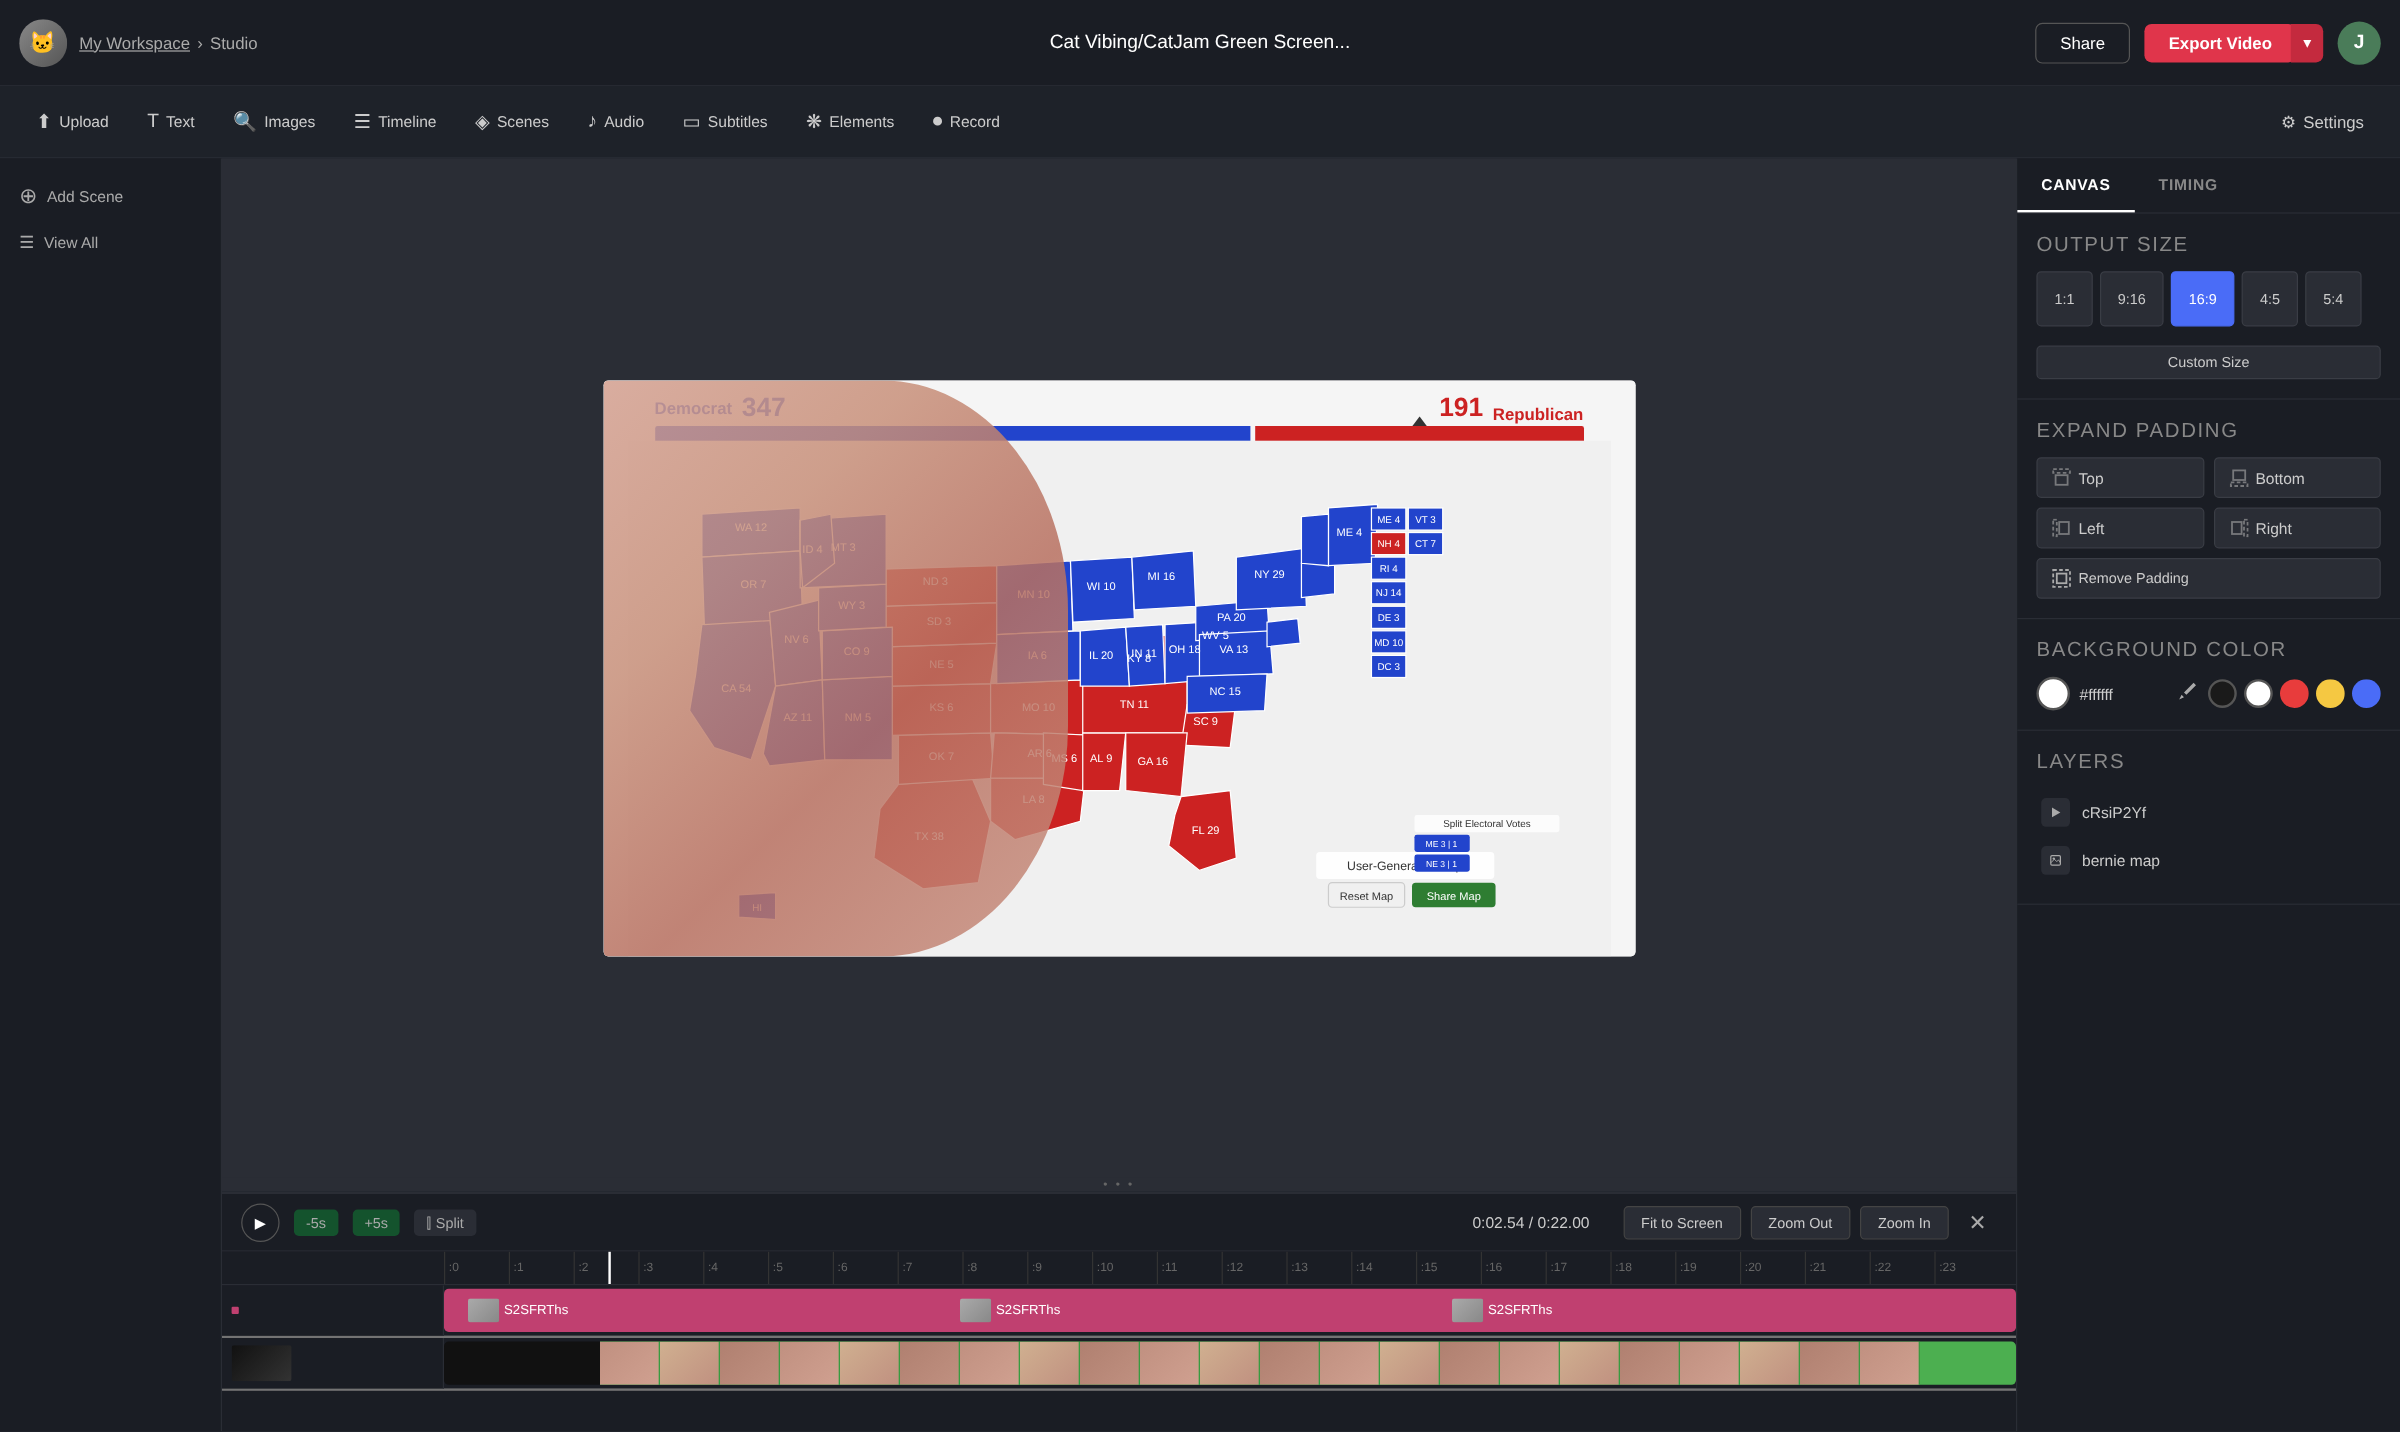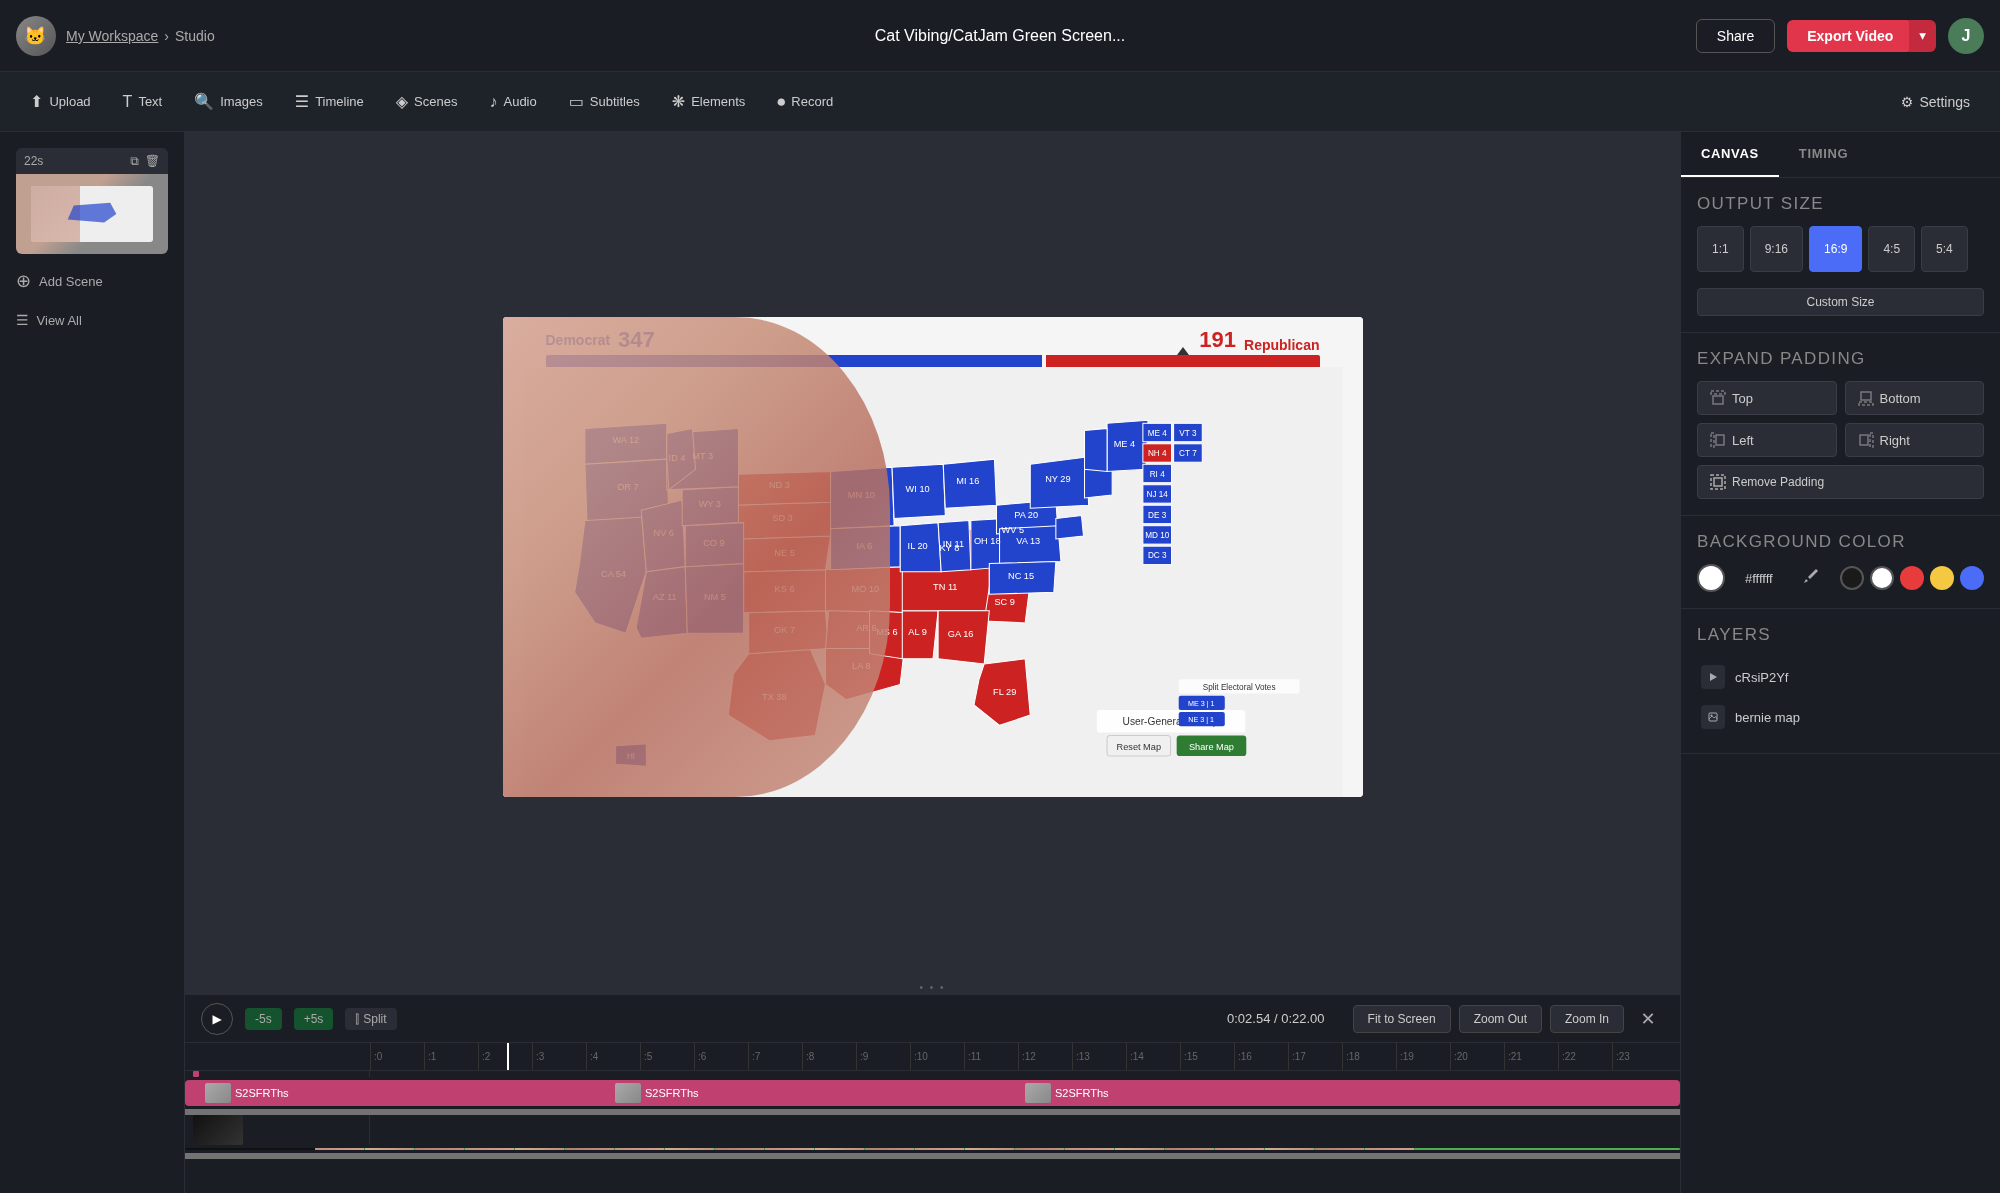--- a/index.html
+++ b/index.html
@@ -72,21 +72,21 @@
     .close-tl-btn { width: 32px; height: 32px; background: transparent; border: none; color: #aaa; cursor: pointer; font-size: 18px; }
 
     
     .timeline-ruler { height: 28px; background: #1a1d24; display: flex; align-items: center; padding-left: 185px; border-bottom: 1px solid #2a2d35; overflow: hidden; position: relative; }
     .ruler-ticks { display: flex; align-items: center; gap: 0; }
     .ruler-tick { width: 54px; font-size: 10px; color: #666; text-align: left; border-left: 1px solid #333; padding-left: 3px; height: 28px; display: flex; align-items: center; }
     .ruler-playhead { position: absolute; left: calc(185px + 54px * 2.54 / 1); top: 0; bottom: 0; width: 2px; background: #fff; z-index: 10; }
 
     
     .timeline-tracks { flex: 1; overflow: hidden; display: flex; flex-direction: column; }
-    .track-row { display: flex; height: 44px; border-bottom: 6px solid #737373; flex-direction: column; }
+    .track-row { display: flex; height: 44px; border-bottom: 2px solid #737373; }
     .track-label-area { width: 185px; background: #1a1d24; flex-shrink: 0; border-right: 1px solid #2a2d35; display: flex; align-items: center; padding: 0 8px; }
     .track-content { flex: 1; position: relative; overflow: hidden; }
 
     
     .right-panel { width: 320px; background: #1a1d24; border-left: 1px solid #2a2d35; flex-shrink: 0; display: flex; flex-direction: column; overflow-y: auto; }
     .panel-tabs { display: flex; border-bottom: 1px solid #2a2d35; }
     .panel-tab { padding: 14px 20px; font-size: 13px; font-weight: 600; letter-spacing: 0.05em; color: #888; cursor: pointer; border-bottom: 2px solid transparent; }
     .panel-tab.active { color: #fff; border-bottom: 2px solid #fff; }
     .panel-section { padding: 16px; border-bottom: 1px solid #2a2d35; }
     .panel-section-title { font-size: 17px; color: #888; letter-spacing: 0.08em; text-transform: uppercase; margin-bottom: 12px; }
@@ -97,21 +97,21 @@
     .size-btn.active { background: #4a6cf7; border-color: #4a6cf7; color: #fff; }
     .custom-size-btn { padding: 6px 14px; background: #2a2d35; border: 1px solid #3a3d45; color: #ccc; border-radius: 4px; cursor: pointer; font-size: 12px; width: 100%; text-align: center; margin-top: 6px; }
 
     
     .padding-grid { display: grid; grid-template-columns: 1fr 1fr; gap: 8px; }
     .padding-btn { display: flex; align-items: center; gap: 6px; padding: 8px 12px; background: #2a2d35; border: 1px solid #3a3d45; color: #ccc; border-radius: 4px; cursor: pointer; font-size: 13px; }
     .padding-btn svg { opacity: 0.6; }
     .remove-padding-btn { grid-column: span 2; display: flex; align-items: center; gap: 6px; padding: 8px 12px; background: #2a2d35; border: 1px solid #3a3d45; color: #ccc; border-radius: 4px; cursor: pointer; font-size: 12px; }
 
     
-    .bg-color-row { display: flex; align-items: center; gap: 20px; }
+    .bg-color-row { display: flex; align-items: center; gap: 8px; }
     .color-swatch-main { width: 28px; height: 28px; border-radius: 50%; border: 2px solid #555; cursor: pointer; }
     .color-value { font-size: 13px; color: #ccc; flex: 1; }
     .eyedropper-btn { background: transparent; border: none; color: #aaa; cursor: pointer; font-size: 16px; }
     .color-swatches { display: flex; gap: 6px; }
     .color-dot { width: 24px; height: 24px; border-radius: 50%; cursor: pointer; border: 2px solid transparent; }
     .color-dot.black { background: #1a1a1a; border-color: #555; }
     .color-dot.white { background: #fff; border-color: #555; }
     .color-dot.red { background: #e83c3c; }
     .color-dot.yellow { background: #f5c842; }
     .color-dot.blue { background: #4a6cf7; }
@@ -190,40 +190,20 @@
     <div class="settings-btn">
       <span>⚙</span>
       <span>Settings</span>
     </div>
   </div>
 </div>
 
 <div class="main-layout">
 
   <div class="left-sidebar">
-    <div class="scene-thumb">
-      <div class="scene-thumb-header">
-        <span>22s</span>
-        <div style="display:flex;gap:6px;">
-          <span style="cursor:pointer;color:#aaa;">⧉</span>
-          <span style="cursor:pointer;color:#aaa;">🗑</span>
-        </div>
-      </div>
-      <div class="scene-thumb-img">
-        <div class="scene-thumb-img-inner">
-
-          <div style="width:80%;height:70%;background:#eee;border-radius:3px;position:relative;overflow:hidden;">
-            <div style="position:absolute;top:0;left:0;width:40%;height:100%;background:linear-gradient(135deg,#c09080,#d0a090);opacity:0.7;"></div>
-            <div style="position:absolute;top:0;left:0;width:100%;height:100%;display:flex;align-items:center;justify-content:center;">
-              <div style="width:50%;height:50%;background:#2244cc;opacity:0.7;clip-path:polygon(20% 20%,80% 10%,90% 50%,70% 80%,10% 70%);"></div>
-            </div>
-          </div>
-        </div>
-      </div>
-    </div>
     <div class="add-scene-btn">
       <span style="font-size:18px;color:#aaa;">⊕</span>
       <span>Add Scene</span>
     </div>
     <div class="view-all-btn">
       <span style="font-size:14px;color:#aaa;">☰</span>
       <span>View All</span>
     </div>
   </div>
 

